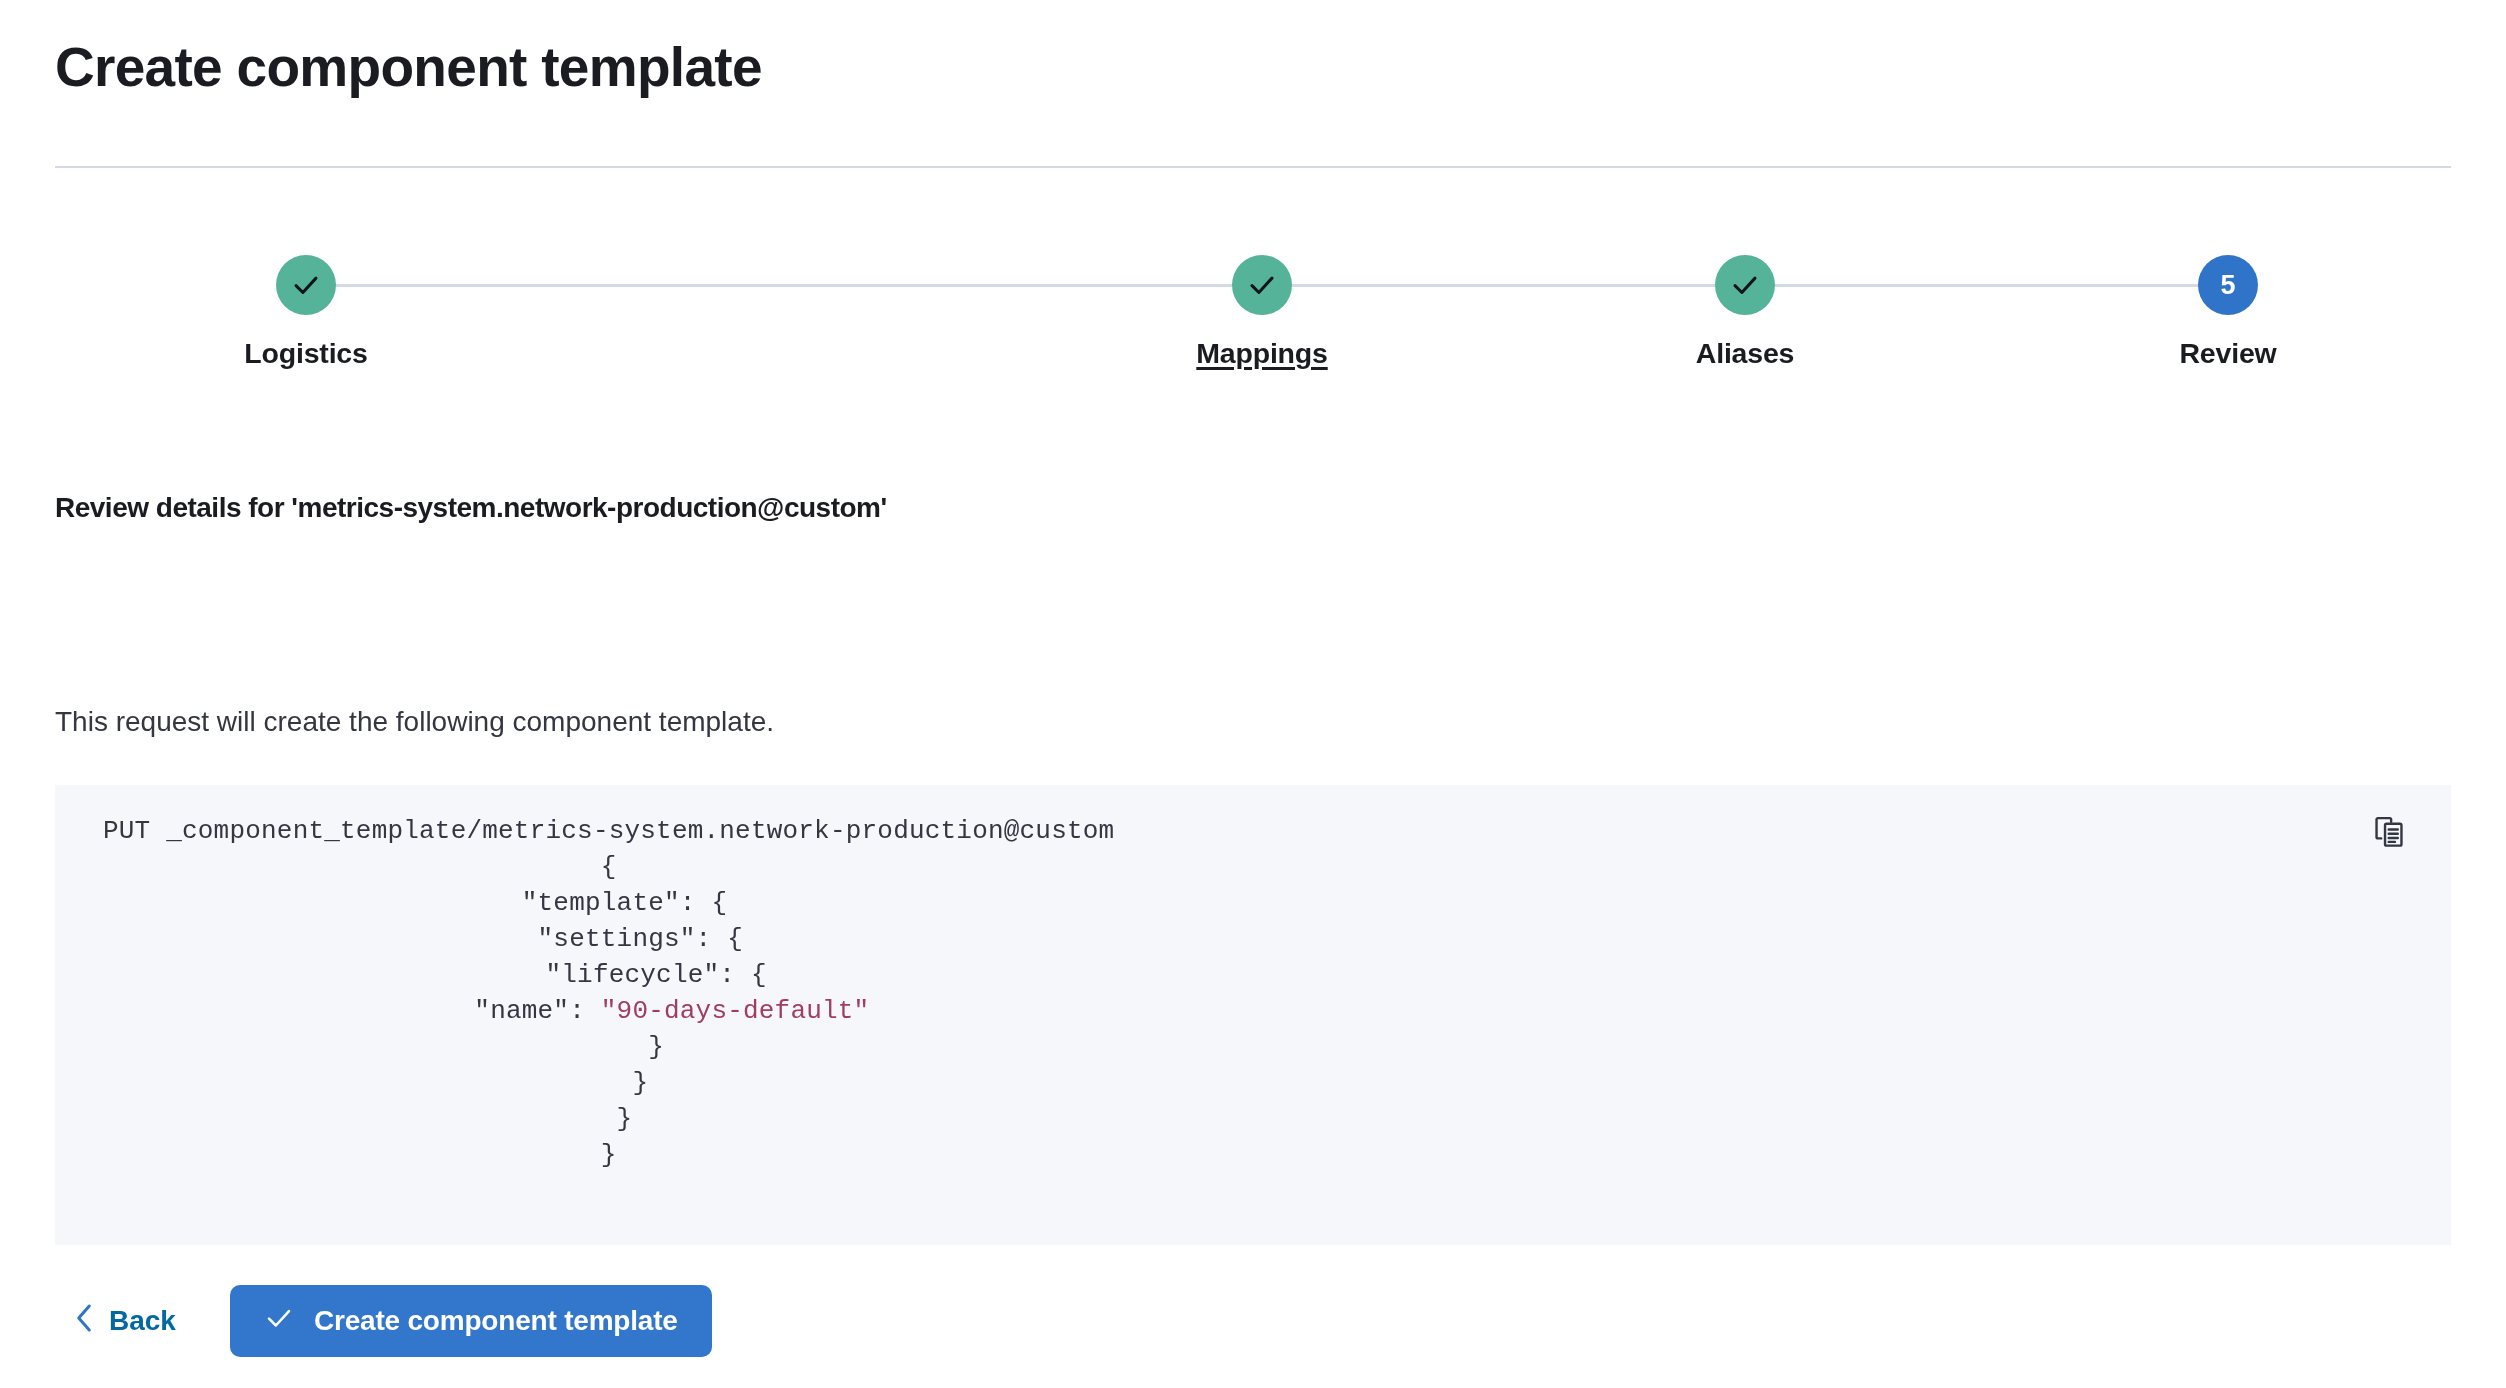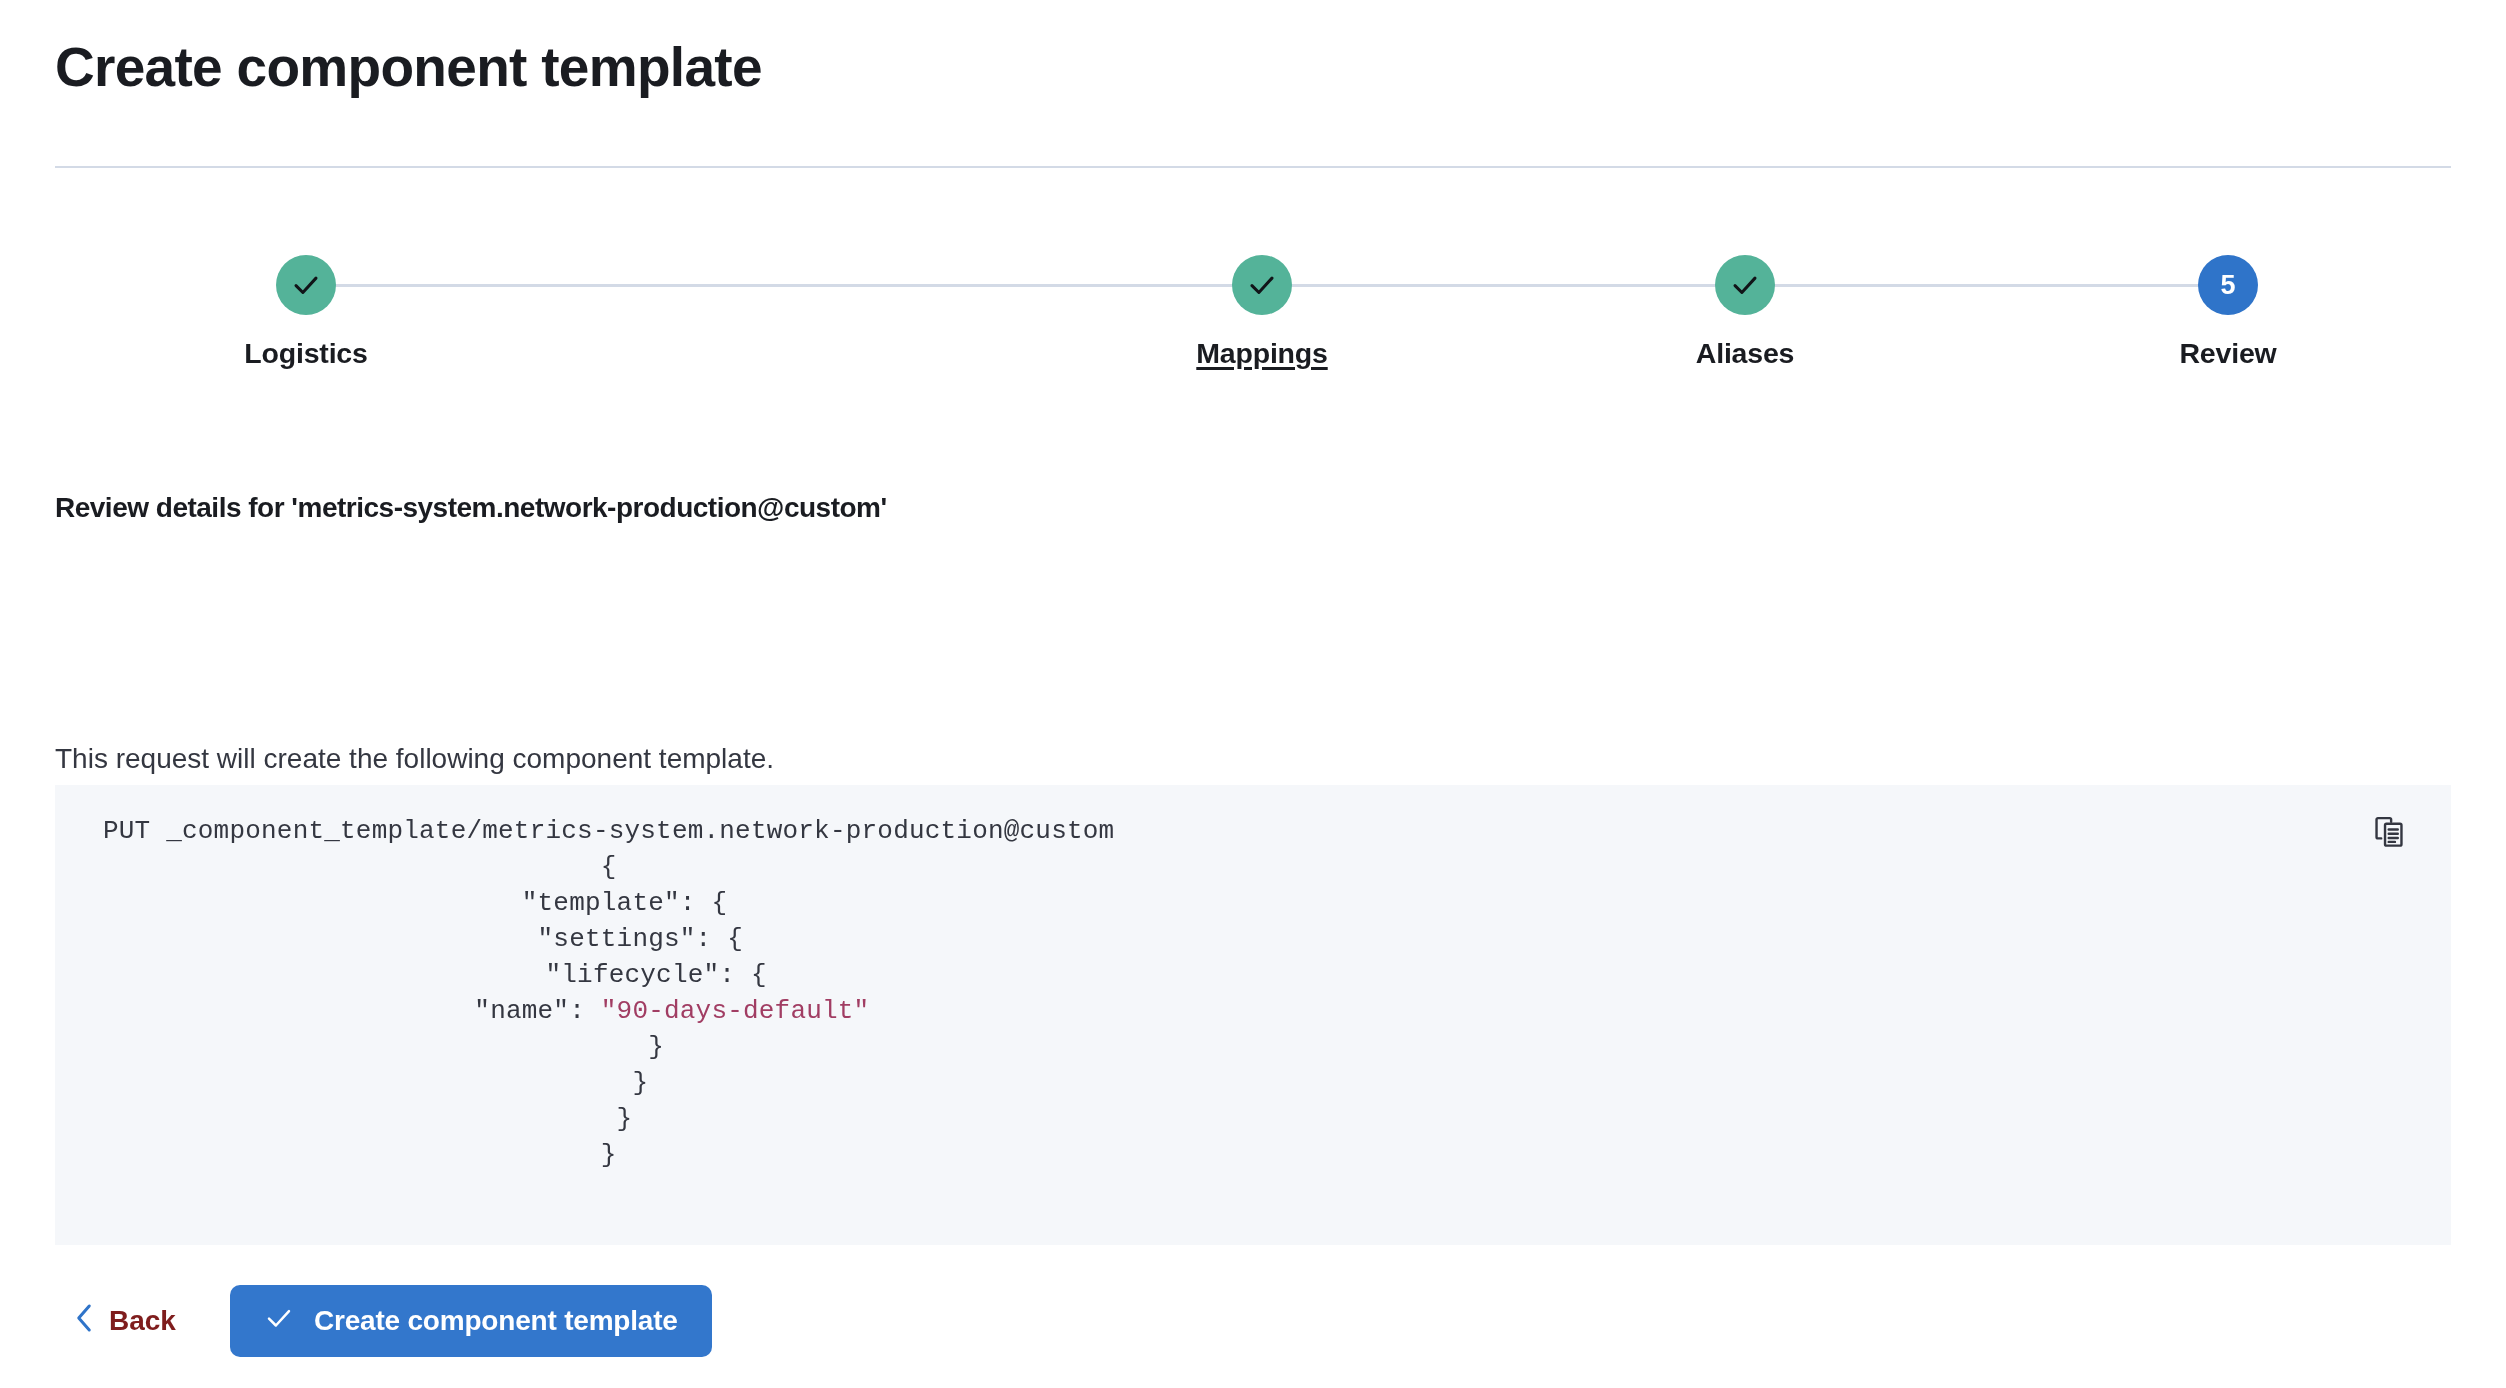--- a/index.html
+++ b/index.html
@@ -163,21 +163,21 @@
     width: 130px;
     height: 5px;
     background: #2f74c9;
     z-index: 2;
   }
 
   
   .request-desc {
     position: absolute;
     left: 55px;
-    top: 739px;
+    top: 702px;
     font-size: 28px;
     line-height: 40px;
     color: #343741;
   }
 
   
   .code-panel {
     position: absolute;
     left: 55px;
     top: 785px;
@@ -228,21 +228,21 @@
 
   .back-btn {
     display: flex;
     align-items: center;
     gap: 14px;
     background: none;
     border: none;
     font-family: inherit;
     font-size: 28px;
     font-weight: 600;
-    color: #7f1d1d;
+    color: #0369a1;
     cursor: pointer;
     padding: 0 22px 0 18px;
     height: 72px;
   }
 
   .primary-btn {
     margin-left: 32px;
     display: flex;
     align-items: center;
     gap: 20px;

